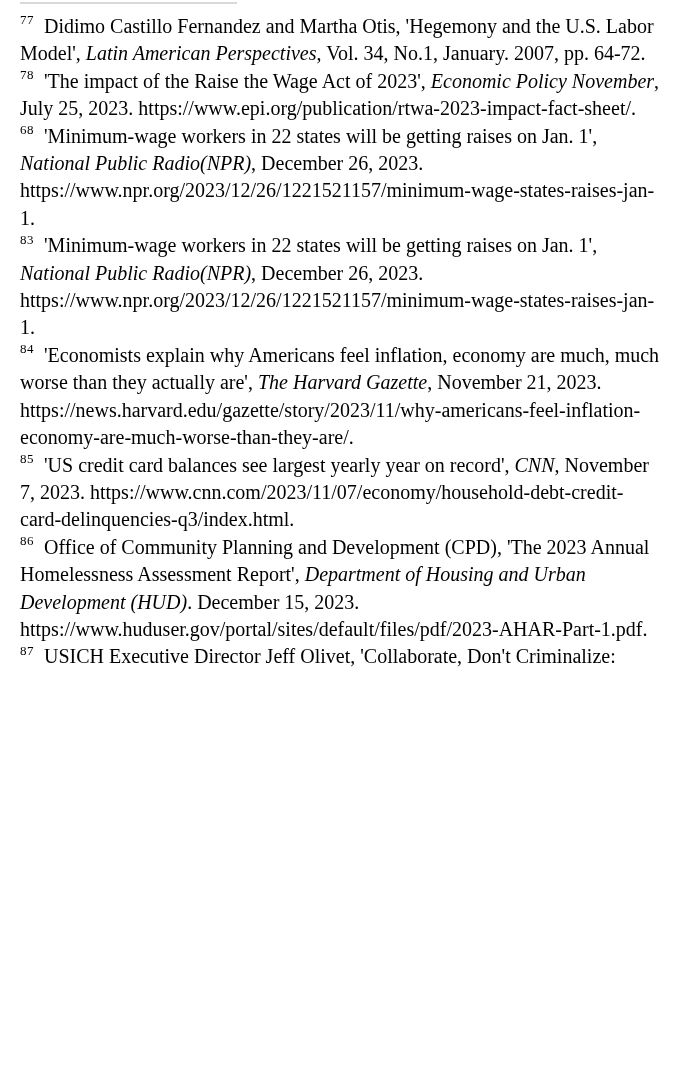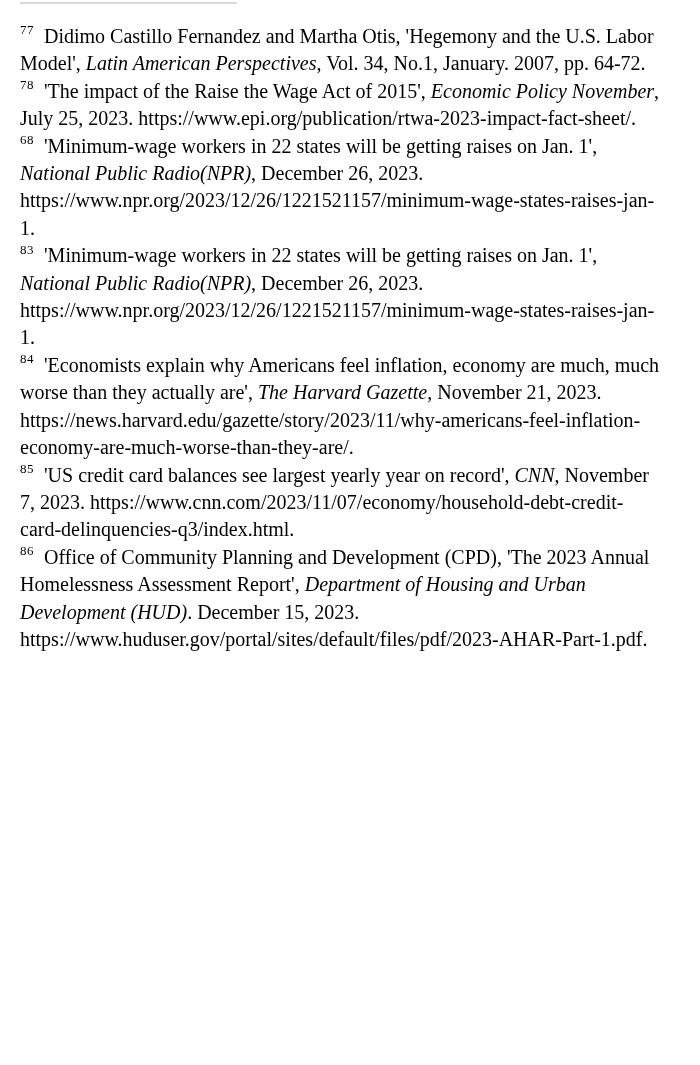--- a/index.html
+++ b/index.html
@@ -12,21 +12,21 @@
     height: 1065px;
     overflow: hidden;
     font-family: "Liberation Serif", serif;
     color: #000000;
   }
   .page {
     position: relative;
     width: 700px;
     height: 858px;
     box-sizing: border-box;
-    padding: 18px 40px 0 20px;
+    padding: 8px 40px 0 20px;
   }
   .separator {
     position: absolute;
     top: 2px;
     left: 20px;
     width: 217px;
     height: 2px;
     background: #d9d9d9;
   }
   .footnote-list {
@@ -51,20 +51,21 @@
   .seg-italic { font-style: italic; }
   .seg-url { font-style: normal; }
 </style>
 </head>
 <body style="background: rgb(255, 255, 255); color: rgb(0, 0, 0);">
 
 <div class="page">
   <div class="separator" style="background: rgb(217, 217, 217);"></div>
   <div class="footnote-list">
       <p class="footnote"><sup>77</sup><span class="seg-roman">Didimo Castillo Fernandez and Martha Otis, 'Hegemony and the U.S. Labor Model', </span><span class="seg-italic">Latin American Perspectives</span><span class="seg-roman">, Vol. 34, No.1, January. 2007, pp. 64-72.</span></p>
-      <p class="footnote"><sup>78</sup><span class="seg-roman">'The impact of the Raise the Wage Act of 2015', </span><span class="seg-italic">Economic Policy November</span><span class="seg-roman">, July 25, 2023. </span><span class="seg-url">https://www.epi.org/publication/rtwa-2023-impact-fact-sheet/.</span></p>
+      <p class="footnote"><sup>78</sup><span class="seg-roman">'The impact of the Raise the Wage Act of 2023', </span><span class="seg-italic">Economic Policy November</span><span class="seg-roman">, July 25, 2023. </span><span class="seg-url">https://www.epi.org/publication/rtwa-2023-impact-fact-sheet/.</span></p>
       <p class="footnote"><sup>68</sup><span class="seg-roman">'Minimum-wage workers in 22 states will be getting raises on Jan. 1', </span><span class="seg-italic">National Public Radio(NPR)</span><span class="seg-roman">, December 26, 2023. </span><span class="seg-url">https://www.npr.org/2023/12/26/1221521157/minimum-wage-states-raises-jan-1.</span></p>
       <p class="footnote"><sup>83</sup><span class="seg-roman">'Minimum-wage workers in 22 states will be getting raises on Jan. 1', </span><span class="seg-italic">National Public Radio(NPR)</span><span class="seg-roman">, December 26, 2023. </span><span class="seg-url">https://www.npr.org/2023/12/26/1221521157/minimum-wage-states-raises-jan-1.</span></p>
       <p class="footnote"><sup>84</sup><span class="seg-roman">'Economists explain why Americans feel inflation, economy are much, much worse than they actually are', </span><span class="seg-italic">The Harvard Gazette</span><span class="seg-roman">, November 21, 2023. </span><span class="seg-url">https://news.harvard.edu/gazette/story/2023/11/why-americans-feel-inflation-economy-are-much-worse-than-they-are/.</span></p>
       <p class="footnote"><sup>85</sup><span class="seg-roman">'US credit card balances see largest yearly year on record', </span><span class="seg-italic">CNN</span><span class="seg-roman">, November 7, 2023. </span><span class="seg-url">https://www.cnn.com/2023/11/07/economy/household-debt-credit-card-delinquencies-q3/index.html.</span></p>
       <p class="footnote"><sup>86</sup><span class="seg-roman">Office of Community Planning and Development (CPD), 'The 2023 Annual Homelessness Assessment Report', </span><span class="seg-italic">Department of Housing and Urban Development (HUD)</span><span class="seg-roman">. December 15, 2023. </span><span class="seg-url">https://www.huduser.gov/portal/sites/default/files/pdf/2023-AHAR-Part-1.pdf.</span></p>
+      <p class="footnote"><sup>87</sup><span class="seg-roman">USICH Executive Director Jeff Olivet, 'Collaborate, Don't Criminalize:</span></p>
     </div>
 </div>
 
 </body></html>

